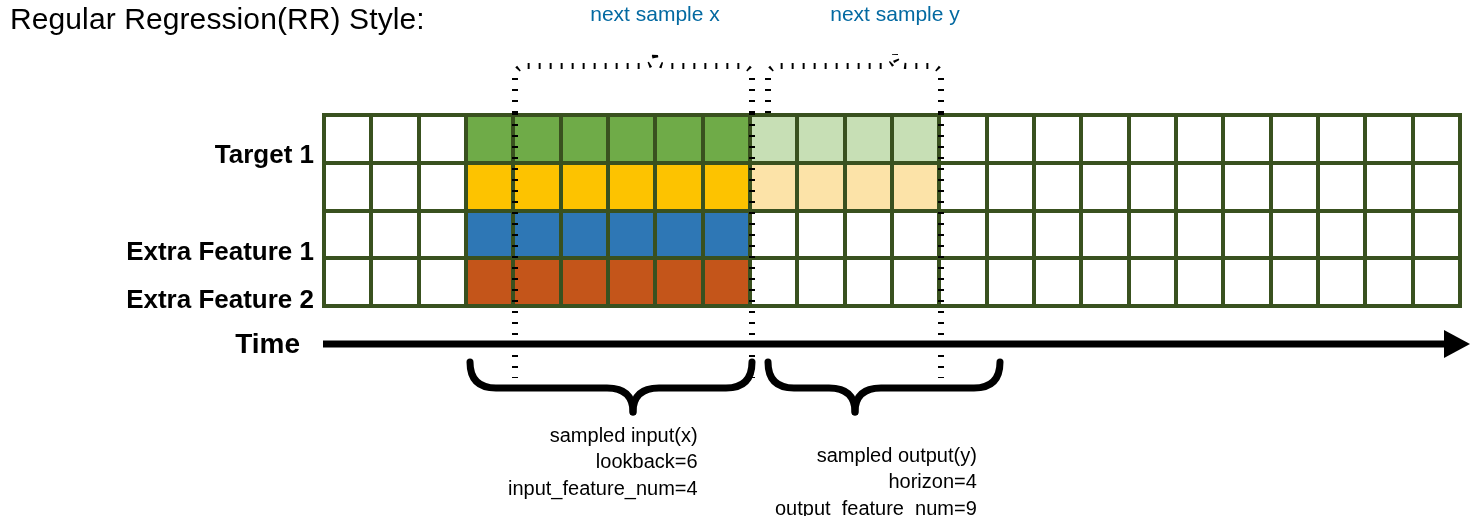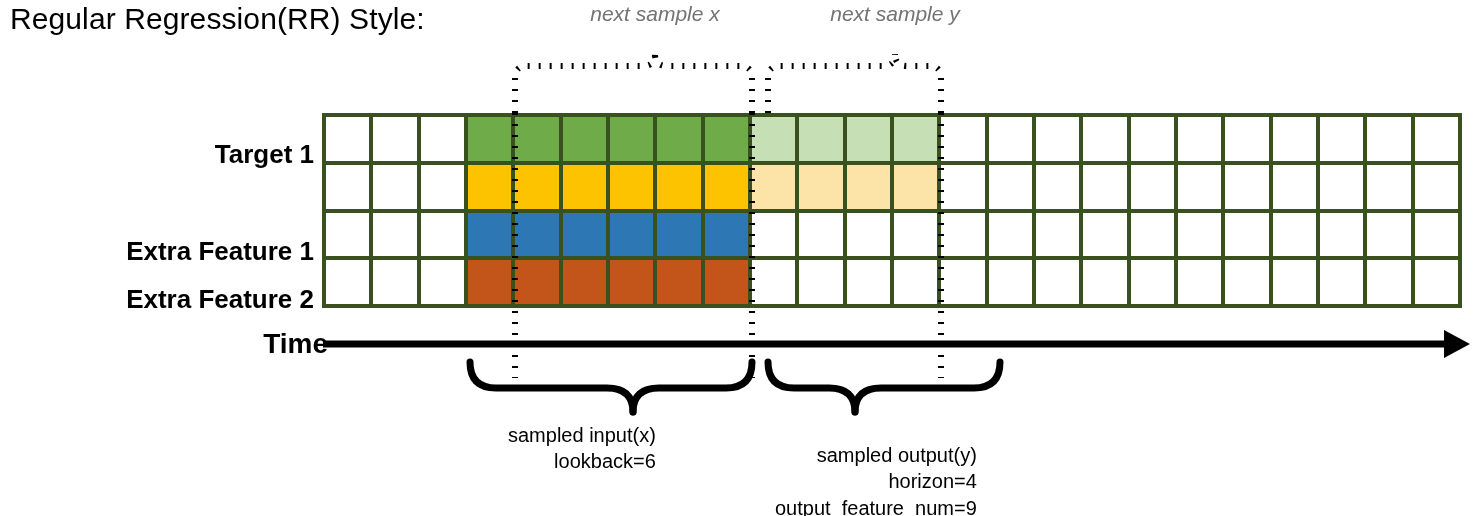--- a/index.html
+++ b/index.html
@@ -45,32 +45,32 @@
   .c-green{background:#6fab48;}
   .c-green-l{background:#c7dfb5;}
   .c-amber{background:#fdc300;}
   .c-amber-l{background:#fce3a8;}
   .c-blue{background:#2e77b5;}
   .c-orange{background:#c4551a;}
 
   
   .top-label{
     position:absolute;top:2px;
-    font-size:21px;font-style:italic;color:#737373;
+    font-size:21px;color:#0369a1;
     white-space:nowrap;transform:translateX(-50%);
   }
 
   
   .overlay{position:absolute;left:0;top:0;width:1476px;height:516px;pointer-events:none;}
 
   
   .time-label{
     position:absolute;left:0;width:300px;text-align:right;
     top:344px;transform:translateY(-50%);
-    font-size:28px;font-weight:700;color:#000;padding-left:28px;
+    font-size:28px;font-weight:700;color:#000;
   }
 
   
   .caption{
     position:absolute;
     font-size:20px;color:#000;line-height:1.32;
     white-space:nowrap;
   }
   .caption div{display:block;text-align:right;}
 </style>
@@ -187,20 +187,21 @@
       <div class="cell"></div>
       <div class="cell"></div>
       <div class="cell"></div>
     </div>
 
   <div class="time-label">Time</div>
 
   <div class="caption" style="left:508px;top:422px">
     <div>sampled input(x)</div>
     <div>lookback=6</div>
+    <div>input_feature_num=4</div>
   </div>
   <div class="caption" style="left:775px;top:442px">
     <div>sampled output(y)</div>
     <div>horizon=4</div>
     <div>output_feature_num=9</div>
   </div>
 
   <svg class="overlay" viewBox="0 0 1476 516">
 
     <g fill="none" stroke="#000" stroke-width="6" stroke-linecap="butt" stroke-dasharray="2 9">

